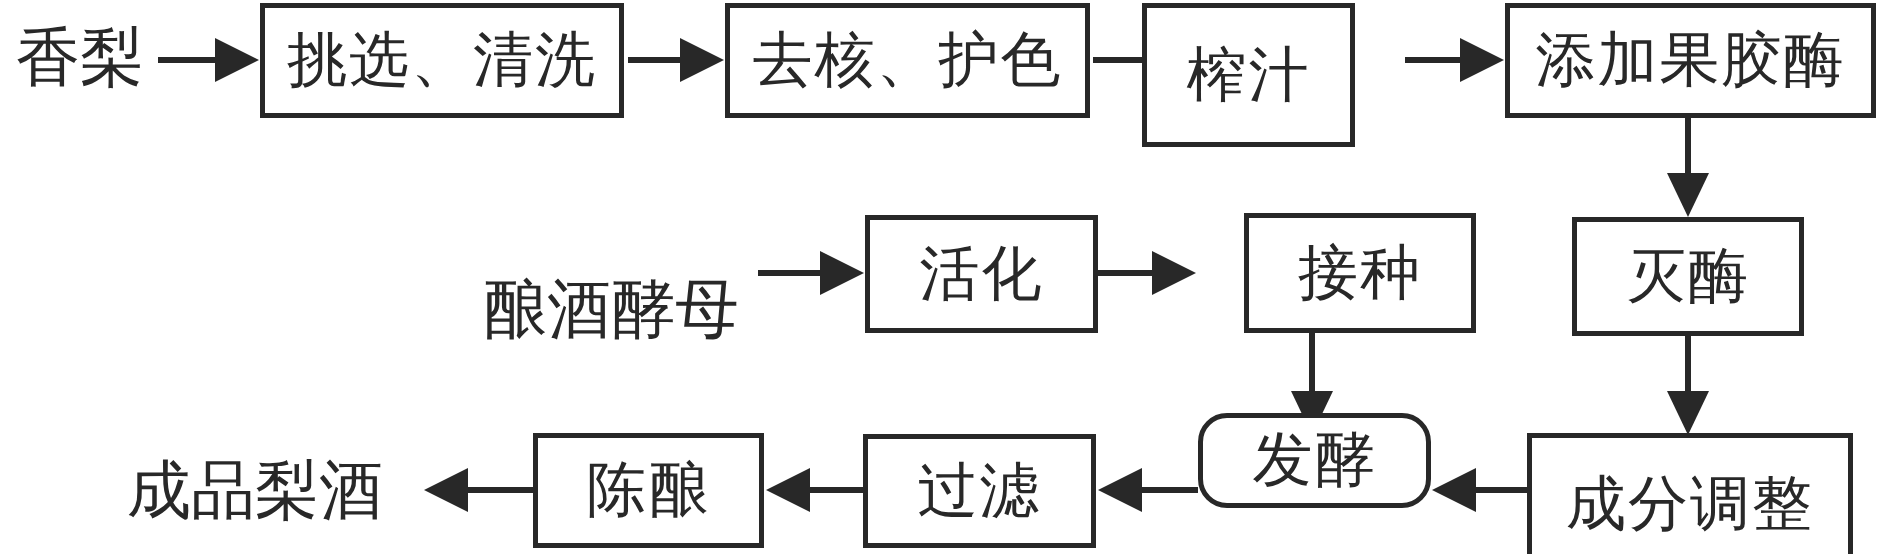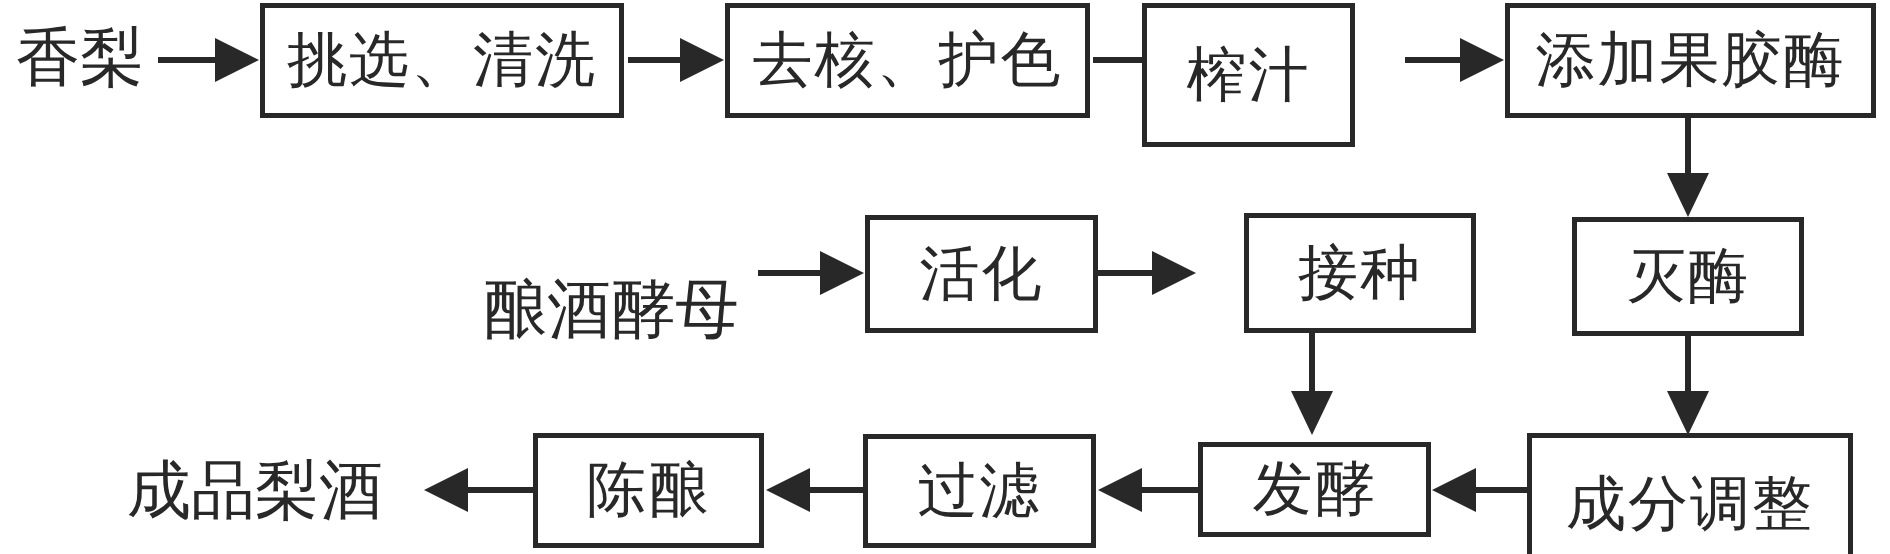--- a/index.html
+++ b/index.html
@@ -120,20 +120,20 @@
   <div class="box" style="left:533px; top:433px; width:231px; height:115px;">陈酿</div>
 
   <div class="head-left" style="left:766px; top:468px;"></div>
   <div class="shaft-h" style="left:810px; top:487px; width:53px;"></div>
 
   <div class="box" style="left:863px; top:434px; width:233px; height:114px;">过滤</div>
 
   <div class="head-left" style="left:1098px; top:468px;"></div>
   <div class="shaft-h" style="left:1142px; top:487px; width:56px;"></div>
 
-  <div class="box" style="left:1198px; top:442px; width:233px; height:95px;">发酵</div>
+  <div class="box" style="left:1198px; top:413px; width:233px; height:95px;border-radius:29px;">发酵</div>
 
   <div class="head-left" style="left:1432px; top:468px;"></div>
   <div class="shaft-h" style="left:1476px; top:487px; width:51px;"></div>
 
   <div class="box" style="left:1527px; top:433px; width:326px; height:143px;">成分调整</div>
 
 </div>
 
 </body></html>

